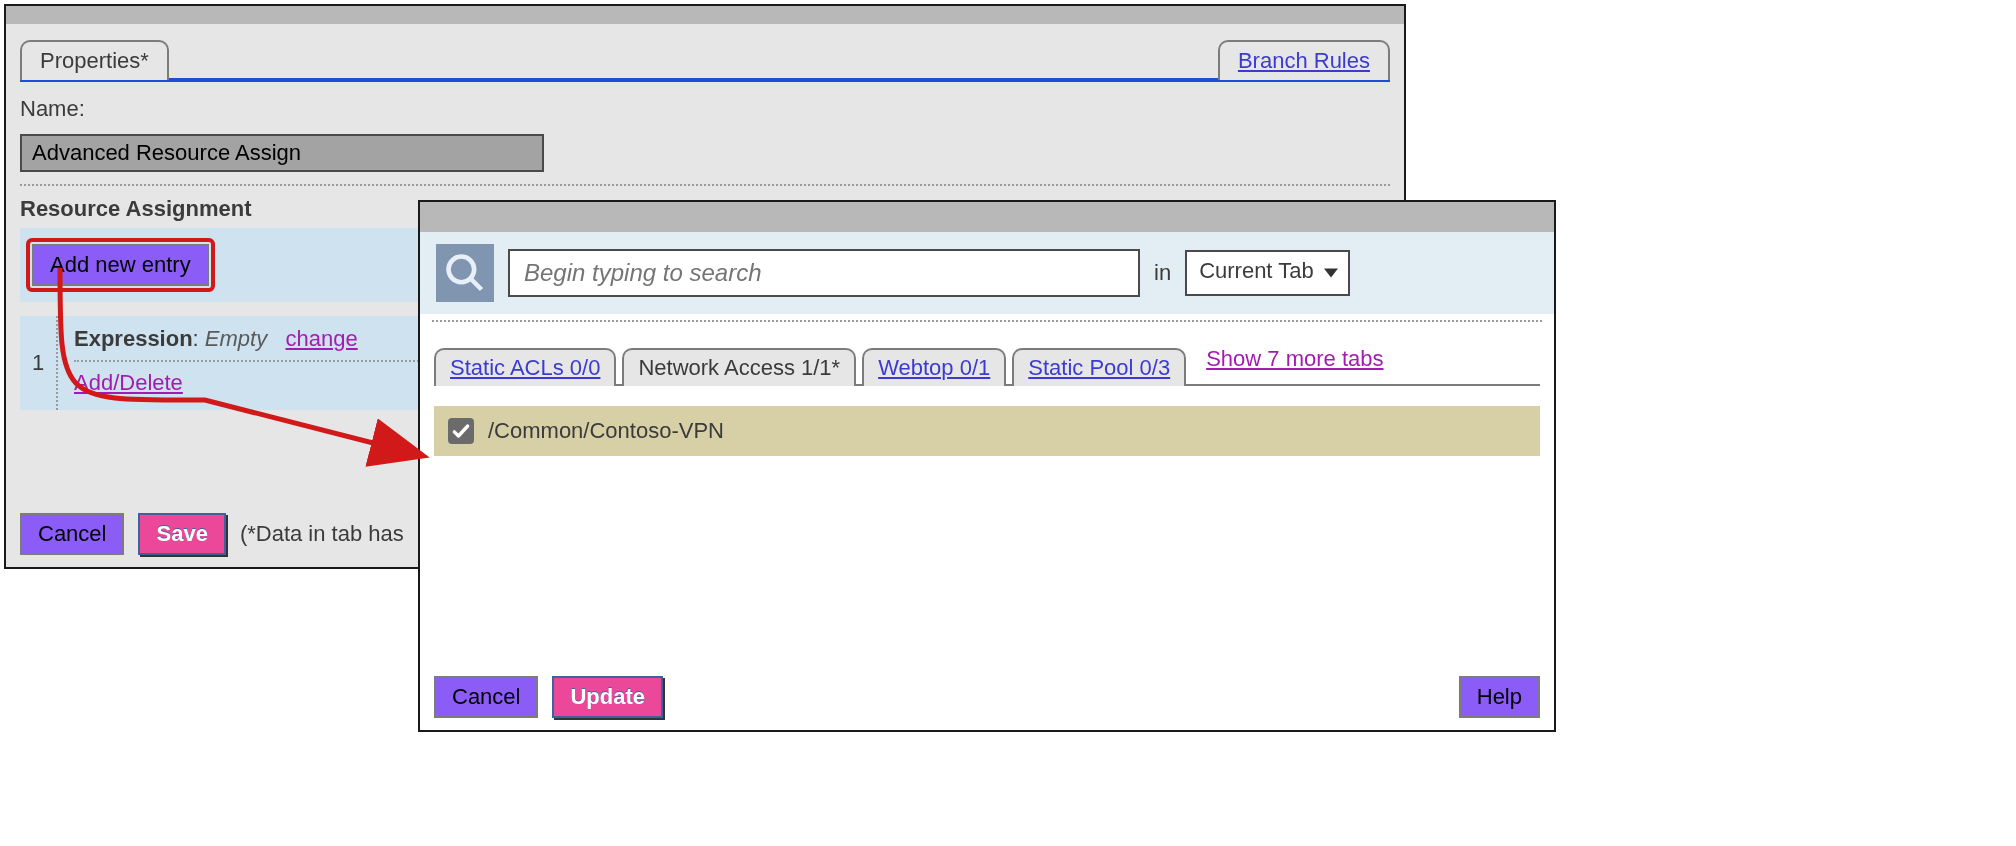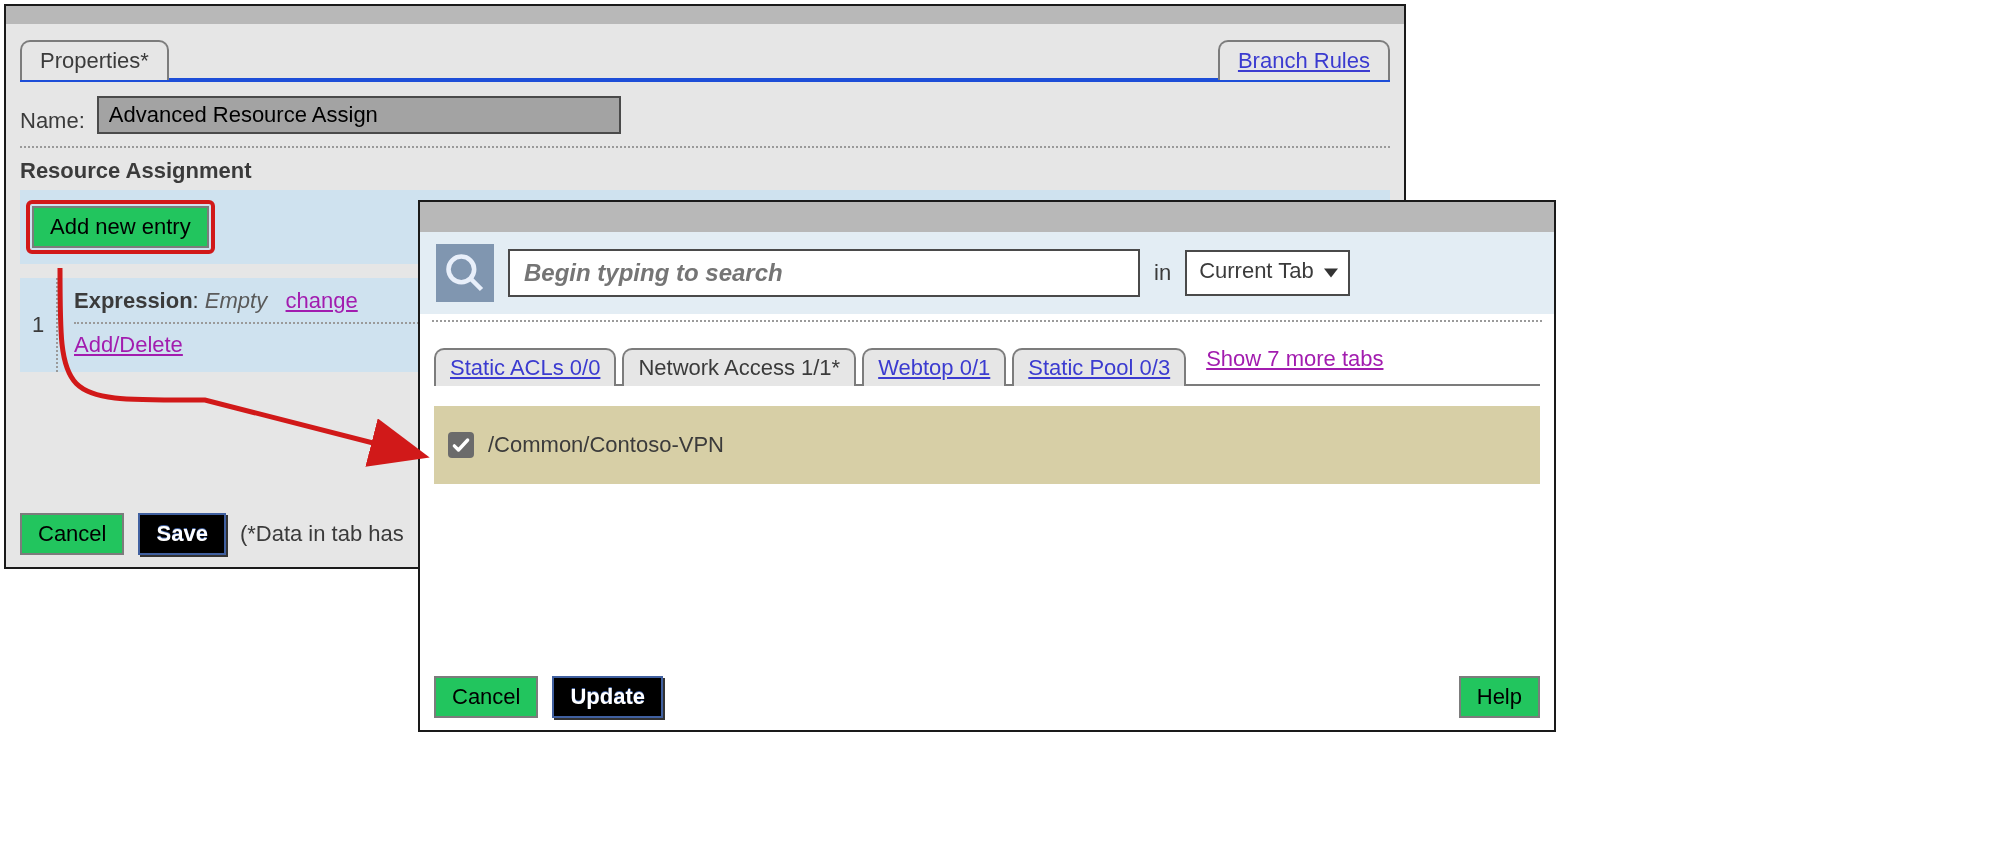--- a/index.html
+++ b/index.html
@@ -48,22 +48,23 @@
     padding: 6px 18px 6px 18px;
     background: #e6e6e6;
     position: relative;
     top: 2px;
   }
   .tab.active { background: #e6e6e6; font-weight: normal; }
   .tab.inactive { background: #e6e6e6; }
   .tab.inactive span { color: #3b3bd0; text-decoration: underline; }
 
   .namerow {
-    display: flex; align-items: flex-end; gap: 12px;
+    display: flex; align-items: flex-start; gap: 12px;
     padding: 14px 14px 12px 14px;
+    flex-direction: column;
   }
   .text-input {
     border: 2px solid #4a4a4a;
     background: #a3a3a3;
     padding: 4px 10px;
     font-size: 22px;
     width: 500px;
   }
 
   .section-hr {
@@ -83,28 +84,28 @@
     padding: 10px 0 10px 6px;
   }
   .add-entry-wrap {
     display: inline-block;
     border: 4px solid #d11919;
     border-radius: 6px;
     padding: 2px;
   }
   .btn {
     border: 2px solid #7c7c7c;
-    background: #22c55e;
+    background: #8b5cf6;
     padding: 6px 16px;
     font-size: 22px;
     cursor: pointer;
   }
   .btn-primary {
     border: 2px solid #4060a0;
-    background: #000000;
+    background: #ec4899;
     color: #fff;
     font-weight: bold;
     text-shadow: 0 -1px 0 #4060a0;
     box-shadow: 2px 2px 0 #333;
   }
 
   
   .entry-zone {
     margin: 14px 14px 0 14px;
     background: #cfe2ef;
@@ -155,21 +156,20 @@
   }
   .search-icon svg { width: 44px; height: 44px; }
   .search-input {
     flex: 0 0 600px;
     border: 2px solid #4a4a4a;
     background: #fff;
     padding: 8px 14px;
     font-size: 24px;
     font-style: italic;
     color: #5a5a5a;
-    font-weight: bold;
   }
   .scope-select {
     border: 2px solid #4a4a4a;
     background: #fff;
     padding: 6px 34px 10px 12px;
     font-size: 22px;
     position: relative;
     display: inline-flex;
     align-items: flex-end;
   }
@@ -194,21 +194,21 @@
     border-bottom: 2px solid #7c7c7c;
     height: 44px;
   }
   .subtabs .tab { font-size: 22px; padding: 5px 14px; }
   .subtabs .tab.inactive a { color: #3b3bd0; }
   .more-tabs { margin-left: 14px; align-self: center; padding-bottom: 6px; }
 
   .resource-row {
     margin: 20px 14px 0 14px;
     background: #d7cfa6;
-    padding: 26px 14px;
+    padding: 12px 14px;
     display: flex; align-items: flex-end; gap: 14px;
   }
   .checkbox {
     width: 26px; height: 26px;
     background: #6b6b6b;
     border-radius: 4px;
     display: inline-flex; align-items: center; justify-content: center;
     color: #fff;
   }
   .checkbox svg { width: 20px; height: 20px; }

